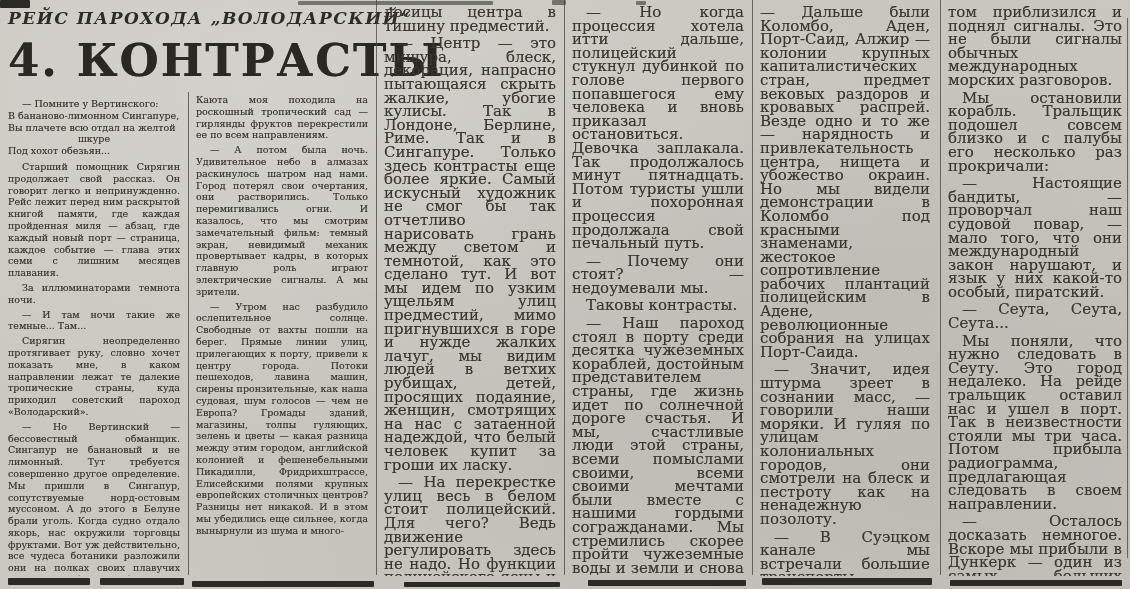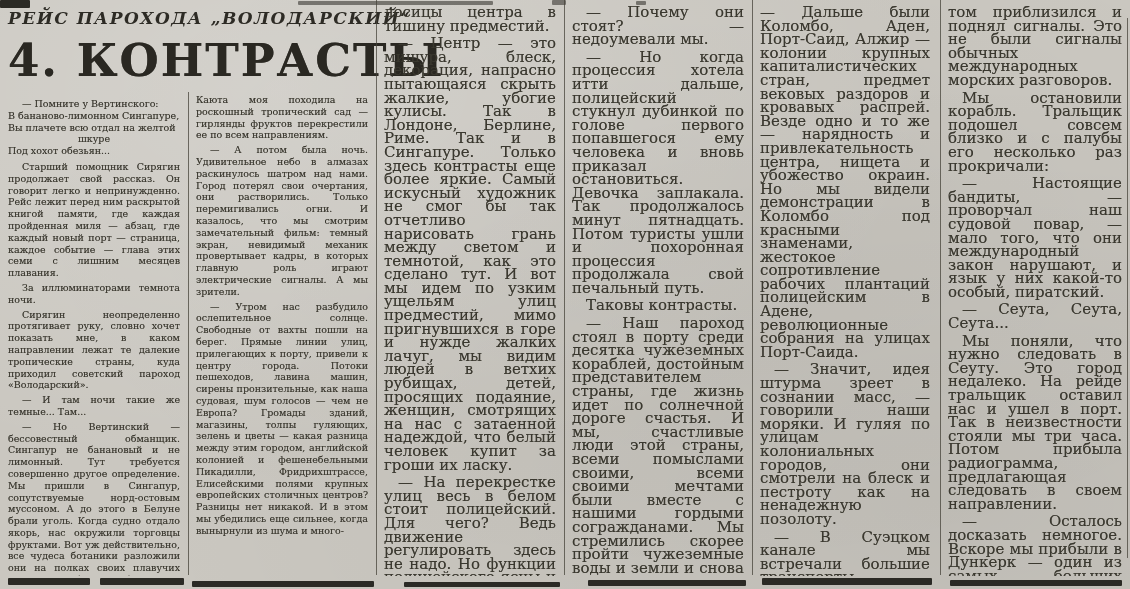--- a/index.html
+++ b/index.html
@@ -63,37 +63,37 @@
   <div class="col tight" style="left:8px;top:98px;width:172px;height:478px;">
       <div class="verse">
         <div class="verse-line">— Помните у Вертинского:</div>
         <div class="verse-line">В бананово-лимонном Сингапуре,</div>
         <div class="verse-line">Вы плачете всю отдал на желтой</div>
         <div class="verse-line right">шкуре</div>
         <div class="verse-line">Под хохот обезьян...</div>
       </div>
       <p class="">Старший помощник Сирягин продолжает свой рассказ. Он говорит легко и непринужденно. Рейс лежит перед ним раскрытой книгой памяти, где каждая пройденная миля — абзац, где каждый новый порт — страница, каждое событие — глава этих семи с лишним месяцев плавания.</p>
       <p class="">За иллюминаторами темнота ночи.</p>
+      <p class="">— И там ночи такие же темные... Там...</p>
       <p class="">Сирягин неопределенно протягивает руку, словно хочет показать мне, в каком направлении лежат те далекие тропические страны, куда приходил советский пароход «Володарский».</p>
-      <p class="">— И там ночи такие же темные... Там...</p>
       <p class="">— Но Вертинский — бессовестный обманщик. Сингапур не банановый и не лимонный. Тут требуется совершенно другое определение. Мы пришли в Сингапур, сопутствуемые норд-остовым муссоном. А до этого в Белуне брали уголь. Когда судно отдало якорь, нас окружили торговцы фруктами. Вот уж действительно, все чудеса ботаники разложили они на полках своих плавучих лавок. Тут были и бананы, и апельсины, и многие другие плоды, названия которых я теперь уже не помню.</p>
     </div>
   <div class="col tight" style="left:196px;top:94px;width:172px;height:482px;">
       <p class="cont ">Каюта моя походила на роскошный тропический сад — гирлянды фруктов перекрестили ее по всем направлениям.</p>
       <p class="">— А потом была ночь. Удивительное небо в алмазах раскинулось шатром над нами. Город потерял свои очертания, они растворились. Только перемигивались огни. И казалось, что мы смотрим замечательный фильм: темный экран, невидимый механик провертывает кадры, в которых главную роль играют электрические сигналы. А мы зрители.</p>
       <p class="">— Утром нас разбудило ослепительное солнце. Свободные от вахты пошли на берег. Прямые линии улиц, прилегающих к порту, привели к центру города. Потоки пешеходов, лавина машин, сирены пронзительные, как наша судовая, шум голосов — чем не Европа? Громады зданий, магазины, толпы гуляющих, зелень и цветы — какая разница между этим городом, английской колонией и фешенебельными Пикадилли, Фридрихштрассе, Елисейскими полями крупных европейских столичных центров? Разницы нет никакой. И в этом мы убедились еще сильнее, когда вынырнули из шума и много-</p>
     </div>
   <div class="col" style="left:384px;top:6px;width:172px;height:570px;">
       <p class="cont ">лосицы центра в тишину предместий.</p>
       <p class="">— Центр — это мишура, блеск, декорация, напрасно пытающаяся скрыть жалкие, убогие кулисы. Так в Лондоне, Берлине, Риме. Так и в Сингапуре. Только здесь контрасты еще более яркие. Самый искусный художник не смог бы так отчетливо нарисовать грань между светом и темнотой, как это сделано тут. И вот мы идем по узким ущельям улиц предместий, мимо пригнувшихся в горе и нужде жалких лачуг, мы видим людей в ветхих рубищах, детей, просящих подаяние, женщин, смотрящих на нас с затаенной надеждой, что белый человек купит за гроши их ласку.</p>
       <p class="">— На перекрестке улиц весь в белом стоит полицейский. Для чего? Ведь движение регулировать здесь не надо. Но функции полицейского ясны и несложны. В этом мы вскоре убедились сами. По улице медленно продвигалась похоронная процессия. Несколько человек шли за гробом. Высокая женщина с маленькой девочкой на руках шла впереди всех. Это была, очевидно, жена умершего. Но она не плакала. Лицо было безучастно, как маска, будто в последний путь она провожала чужого ей человека. Глаза смотрели строго в одну невидимую точку. И страшно звучал в этой тишине детский смех ребенка, не понимающего еще всего ужаса своего положения.</p>
     </div>
   <div class="col" style="left:572px;top:6px;width:172px;height:570px;">
+      <p class="">— Но когда процессия хотела итти дальше, полицейский стукнул дубинкой по голове первого попавшегося ему человека и вновь приказал остановиться. Девочка заплакала. Так продолжалось минут пятнадцать. Потом туристы ушли и похоронная процессия продолжала свой печальный путь.</p>
       <p class="">— Почему они стоят? — недоумевали мы.</p>
-      <p class="">— Но когда процессия хотела итти дальше, полицейский стукнул дубинкой по голове первого попавшегося ему человека и вновь приказал остановиться. Девочка заплакала. Так продолжалось минут пятнадцать. Потом туристы ушли и похоронная процессия продолжала свой печальный путь.</p>
       <p class="">Таковы контрасты.</p>
       <p class="">— Наш пароход стоял в порту среди десятка чужеземных кораблей, достойным представителем страны, где жизнь идет по солнечной дороге счастья. И мы, счастливые люди этой страны, всеми помыслами своими, всеми своими мечтами были вместе с нашими гордыми согражданами. Мы стремились скорее пройти чужеземные воды и земли и снова почувствовать горячее, благородное дыхание нашей великой Родины. Вот почему, когда во время рейса обнаружилась течь котлов, судно не остановилось. Пароход продолжал путь, а моряки по три-четыре вахты, не покидая машин, исправляли повреждения.</p>
     </div>
   <div class="col" style="left:760px;top:6px;width:170px;height:570px;">
       <p class="cont ">— Дальше были Коломбо, Аден, Порт-Саид, Алжир — колонии крупных капиталистических стран, предмет вековых раздоров и кровавых распрей. Везде одно и то же — нарядность и привлекательность центра, нищета и убожество окраин. Но мы видели демонстрации в Коломбо под красными знаменами, жестокое сопротивление рабочих плантаций полицейским в Адене, революционные собрания на улицах Порт-Саида.</p>
       <p class="">— Значит, идея штурма зреет в сознании масс, — говорили наши моряки. И гуляя по улицам колониальных городов, они смотрели на блеск и пестроту как на ненадежную позолоту.</p>
       <p class="">— В Суэцком канале мы встречали большие транспорты, перевозящие итальянских солдат в Абиссинию. Средиземное море приготовило нам сильный шторм. Кончилась 23 параллель, тропики — скоро мы будем в своей родной стране. Особенно радовались кочегары. К их радости долгожданной встречи с Родиной прибавлялась радость избавления от изнуряющей тропической жары, доводившей температуру в кочегарке до 60 градусов.</p>
       <p class="">— Мы уже слышали о трагической гибели советского теплохода «Комсомол», сожженного варварами-фашистами.</p>
     </div>
   <div class="col" style="left:948px;top:6px;width:174px;height:570px;">

